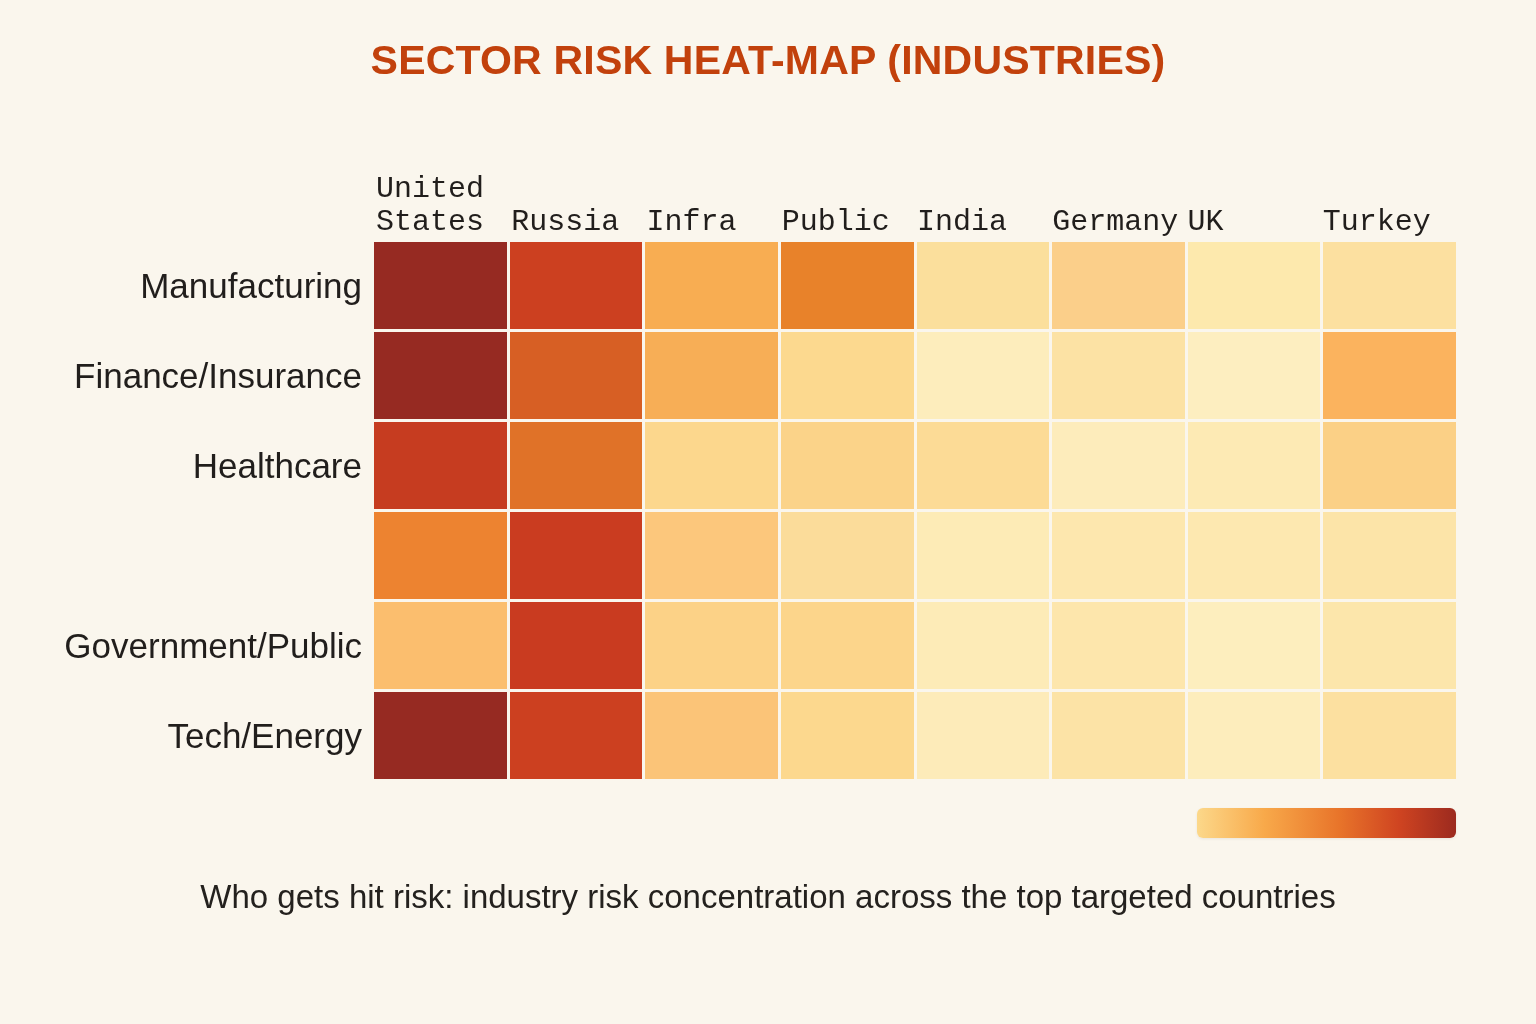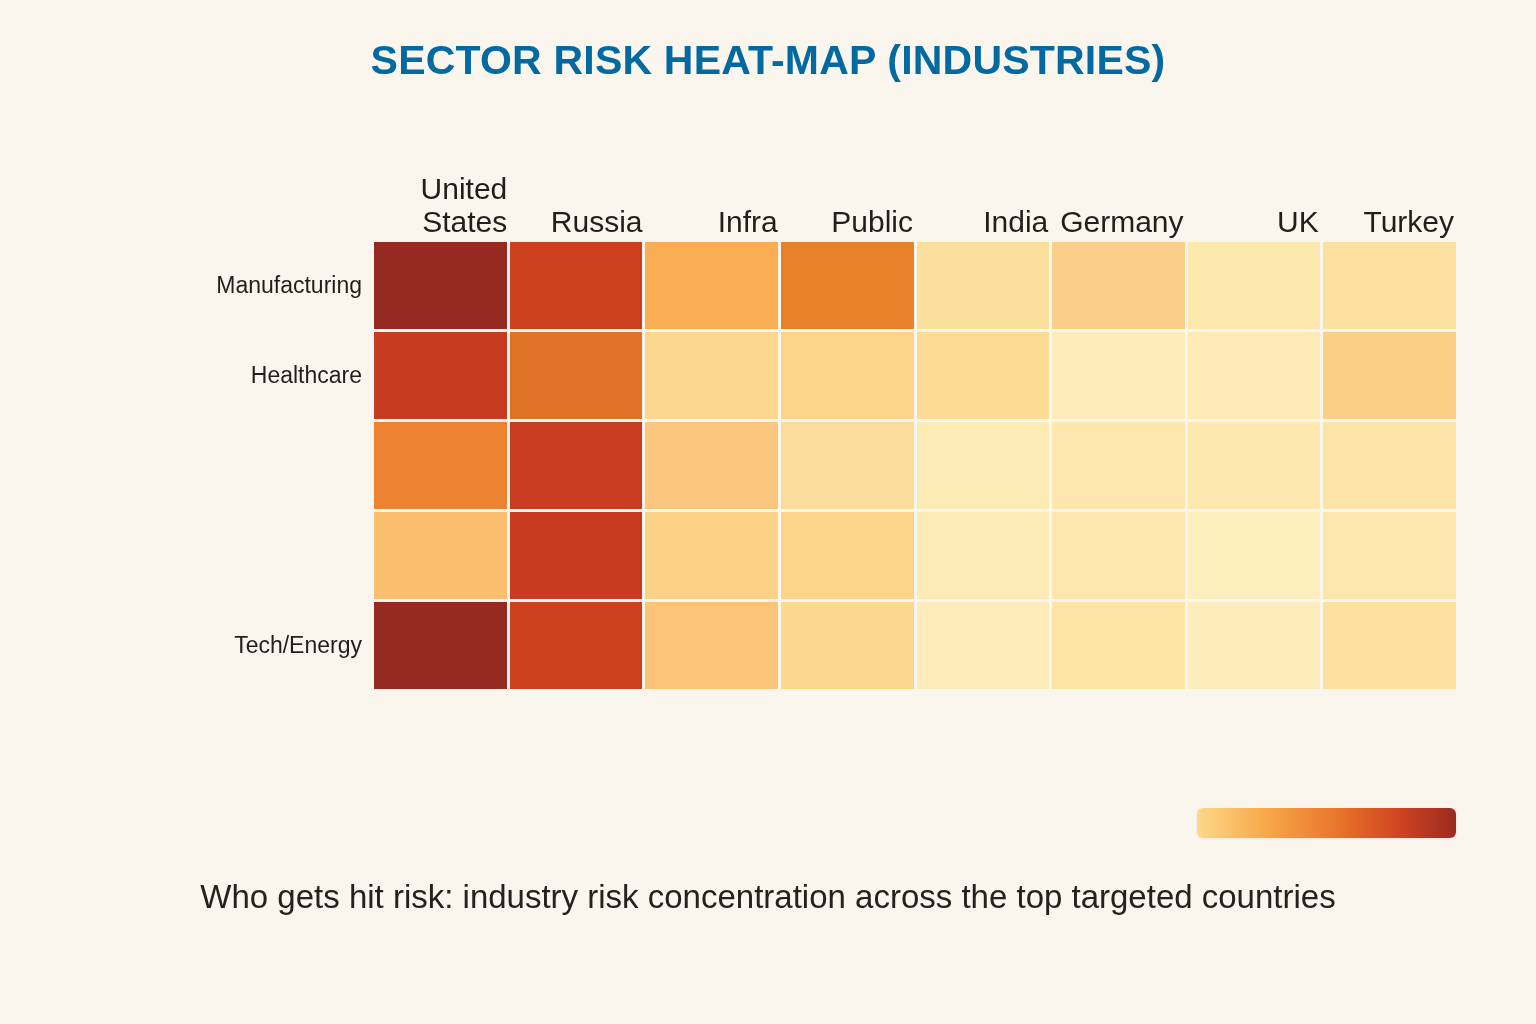--- a/index.html
+++ b/index.html
@@ -19,47 +19,48 @@
   
   .chart-title {
     position: absolute;
     top: 38px;
     left: 0;
     width: 1536px;
     text-align: center;
     font-size: 41px;
     font-weight: bold;
     letter-spacing: 0.2px;
-    color: #0369a1;
+    color: #c2410c;
     line-height: 1.1;
   }
 
   
   .heatmap {
     position: absolute;
     left: 374px;
     top: 140px;
     width: 1082px;
   }
 
   
   .col-headers {
     display: flex;
     width: 1082px;
     align-items: flex-end;
     height: 98px;
   }
   .col-header {
     flex: 1 1 0;
-    text-align: right;
+    text-align: left;
     font-size: 30px;
     line-height: 1.08;
     color: #211e1c;
     padding: 0 2px;
     box-sizing: border-box;
+    font-family: Liberation Mono, monospace;
   }
 
   
   .grid {
     width: 1082px;
     display: flex;
     flex-direction: column;
     gap: 3px;
     margin-top: 4px;
   }
@@ -75,21 +76,21 @@
   }
 
   
   .row-label {
     position: absolute;
     right: 1094px;
     top: 0;
     height: 87px;
     line-height: 87px;
     white-space: nowrap;
-    font-size: 23px;
+    font-size: 35px;
     color: #211e1c;
     text-align: center;
   }
 
   
   .legend {
     position: absolute;
     left: 1197px;
     top: 808px;
     width: 259px;
@@ -135,20 +136,31 @@
         <div class="cell" style="background: rgb(150, 42, 34);"></div>
         <div class="cell" style="background: rgb(204, 64, 32);"></div>
         <div class="cell" style="background: rgb(248, 173, 82);"></div>
         <div class="cell" style="background: rgb(232, 130, 42);"></div>
         <div class="cell" style="background: rgb(251, 223, 156);"></div>
         <div class="cell" style="background: rgb(251, 207, 138);"></div>
         <div class="cell" style="background: rgb(253, 233, 173);"></div>
         <div class="cell" style="background: rgb(252, 224, 160);"></div>
       </div>
       <div class="grid-row">
+        <div class="row-label">Finance/Insurance</div>
+        <div class="cell" style="background: rgb(150, 42, 34);"></div>
+        <div class="cell" style="background: rgb(215, 95, 36);"></div>
+        <div class="cell" style="background: rgb(247, 174, 86);"></div>
+        <div class="cell" style="background: rgb(252, 217, 143);"></div>
+        <div class="cell" style="background: rgb(253, 237, 188);"></div>
+        <div class="cell" style="background: rgb(252, 226, 164);"></div>
+        <div class="cell" style="background: rgb(253, 238, 192);"></div>
+        <div class="cell" style="background: rgb(251, 179, 94);"></div>
+      </div>
+      <div class="grid-row">
         <div class="row-label">Healthcare</div>
         <div class="cell" style="background: rgb(198, 60, 32);"></div>
         <div class="cell" style="background: rgb(224, 114, 40);"></div>
         <div class="cell" style="background: rgb(252, 215, 141);"></div>
         <div class="cell" style="background: rgb(251, 211, 137);"></div>
         <div class="cell" style="background: rgb(252, 219, 150);"></div>
         <div class="cell" style="background: rgb(253, 236, 187);"></div>
         <div class="cell" style="background: rgb(253, 234, 180);"></div>
         <div class="cell" style="background: rgb(251, 208, 134);"></div>
       </div>
@@ -156,20 +168,21 @@
         <div class="cell" style="background: rgb(237, 131, 48);"></div>
         <div class="cell" style="background: rgb(202, 60, 32);"></div>
         <div class="cell" style="background: rgb(252, 199, 124);"></div>
         <div class="cell" style="background: rgb(251, 220, 154);"></div>
         <div class="cell" style="background: rgb(253, 235, 182);"></div>
         <div class="cell" style="background: rgb(253, 231, 174);"></div>
         <div class="cell" style="background: rgb(253, 232, 176);"></div>
         <div class="cell" style="background: rgb(252, 228, 168);"></div>
       </div>
       <div class="grid-row">
+        <div class="row-label">Government/Public</div>
         <div class="cell" style="background: rgb(251, 190, 110);"></div>
         <div class="cell" style="background: rgb(201, 59, 32);"></div>
         <div class="cell" style="background: rgb(252, 210, 135);"></div>
         <div class="cell" style="background: rgb(252, 213, 139);"></div>
         <div class="cell" style="background: rgb(253, 235, 183);"></div>
         <div class="cell" style="background: rgb(253, 230, 172);"></div>
         <div class="cell" style="background: rgb(253, 238, 190);"></div>
         <div class="cell" style="background: rgb(252, 230, 171);"></div>
       </div>
       <div class="grid-row">

